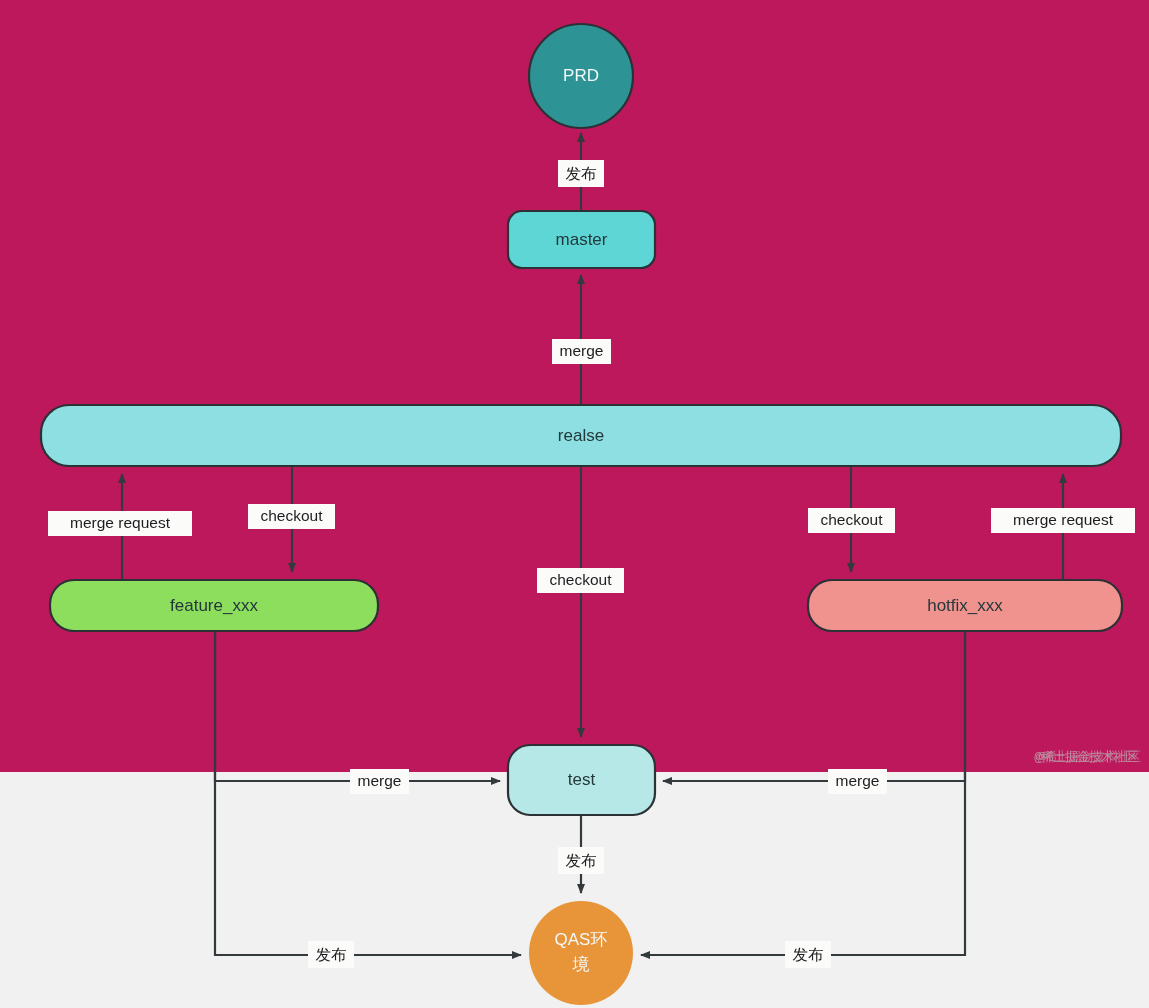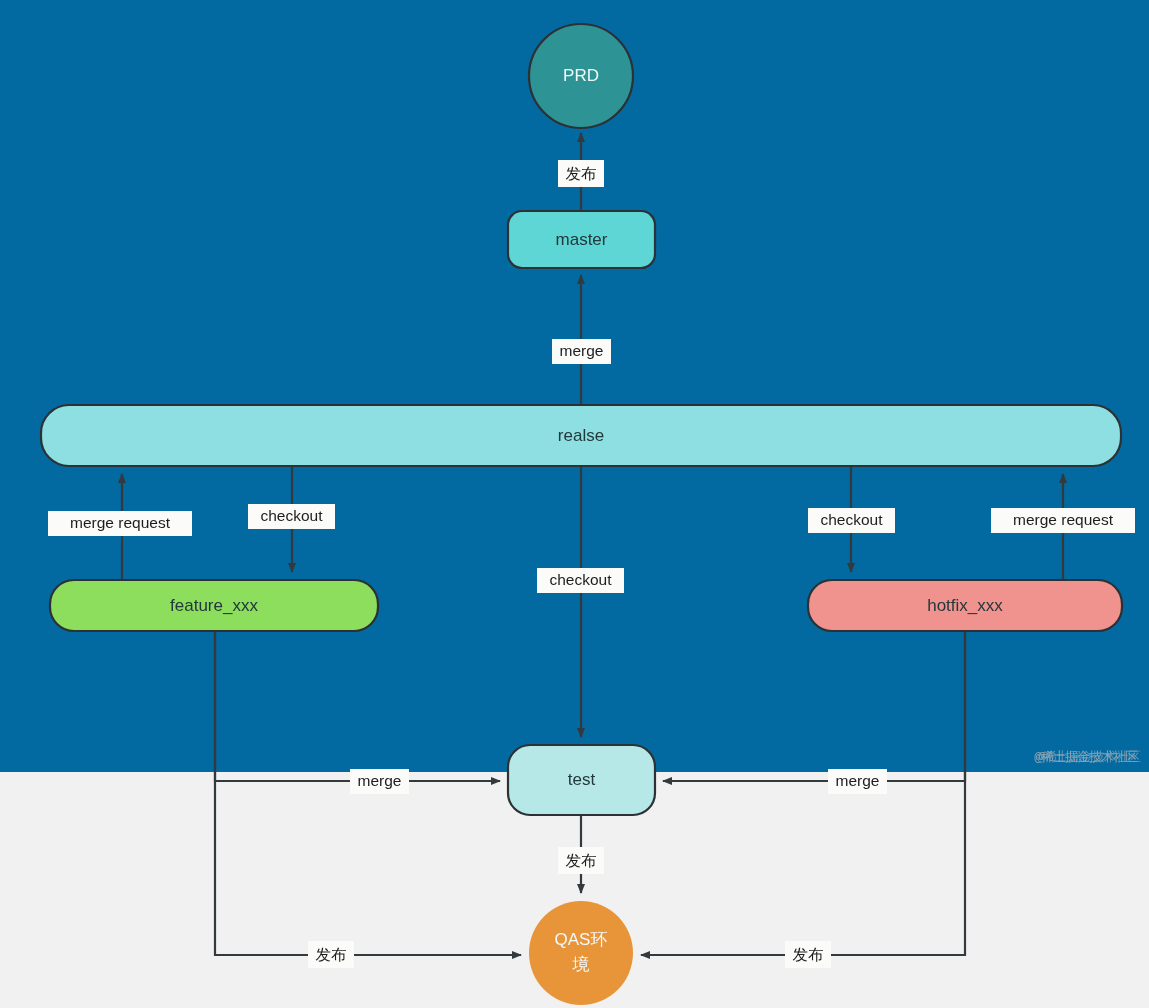--- a/index.html
+++ b/index.html
@@ -10,21 +10,21 @@
   body {
     width: 1149px;
     height: 1008px;
     overflow: hidden;
     font-family: "Liberation Sans", "DejaVu Sans", sans-serif;
   }
   #diagram-root {
     position: relative;
     width: 1149px;
     height: 772px;
-    background: #0369a1;
+    background: #be185d;
   }
   svg#flow {
     position: absolute;
     left: 0;
     top: 0;
     width: 1149px;
     height: 1008px;
     display: block;
   }
   .node-label {

